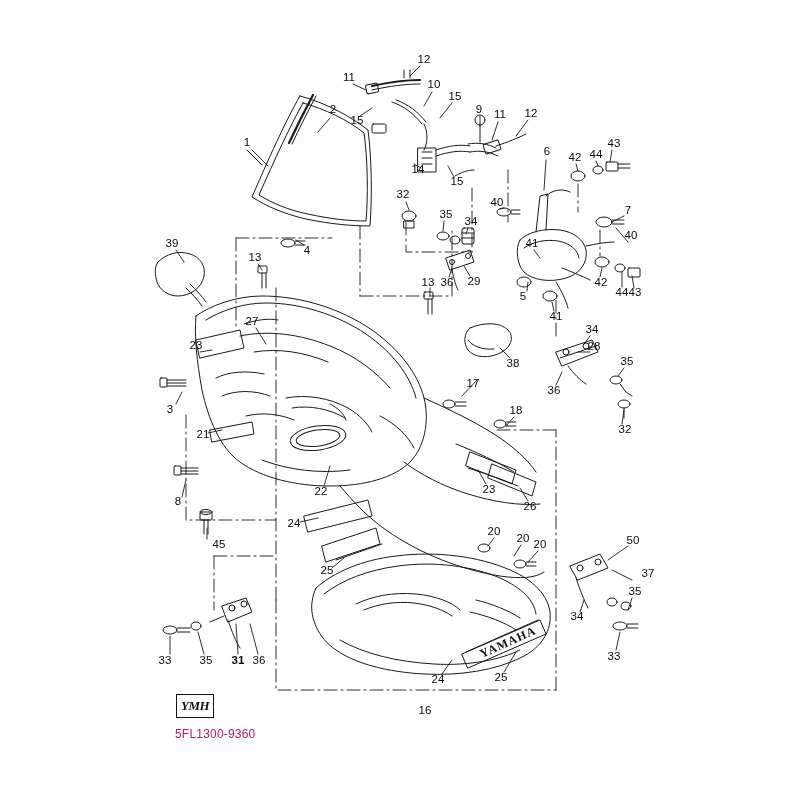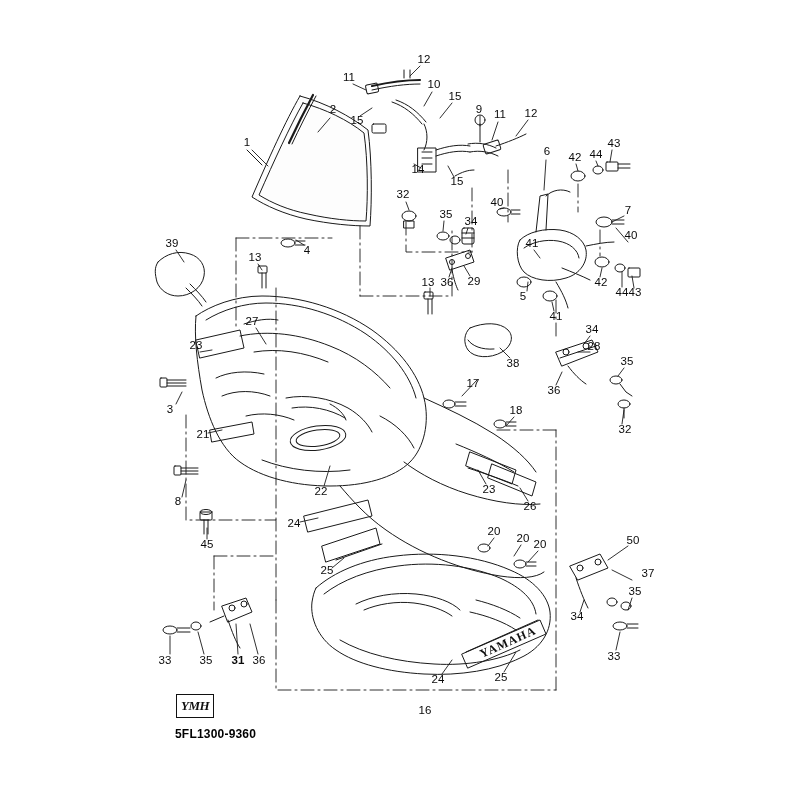--- a/index.html
+++ b/index.html
@@ -29,24 +29,23 @@
     color: #0a0a0a;
     line-height: 1;
     white-space: nowrap;
     transform: translate(-50%, -50%);
     letter-spacing: 0px;
   }
   .partnum {
     position: absolute;
     font-family: "Liberation Sans", sans-serif;
     font-size: 12px;
-    color: #000000;
+    color: #be185d;
     letter-spacing: 0.2px;
     white-space: nowrap;
-    font-weight: bold;
   }
   .logo-box {
     position: absolute;
     border: 1.3px solid #111;
     background: #fff;
     display: flex;
     align-items: center;
     justify-content: center;
   }
   .logo-text {
@@ -423,16 +422,16 @@
       <div class="callout" style="left: 497px; top: 203px;">40</div>
       <div class="callout" style="left: 631px; top: 236px;">40</div>
       <div class="callout" style="left: 532px; top: 244px;">41</div>
       <div class="callout" style="left: 556px; top: 317px;">41</div>
       <div class="callout" style="left: 575px; top: 158px;">42</div>
       <div class="callout" style="left: 601px; top: 283px;">42</div>
       <div class="callout" style="left: 614px; top: 144px;">43</div>
       <div class="callout" style="left: 635px; top: 293px;">43</div>
       <div class="callout" style="left: 596px; top: 155px;">44</div>
       <div class="callout" style="left: 622px; top: 293px;">44</div>
-      <div class="callout" style="left: 207px; top: 545px;">45</div>
+      <div class="callout" style="left: 219px; top: 545px;">45</div>
     </div>
 
 </div>
 
 </body></html>

